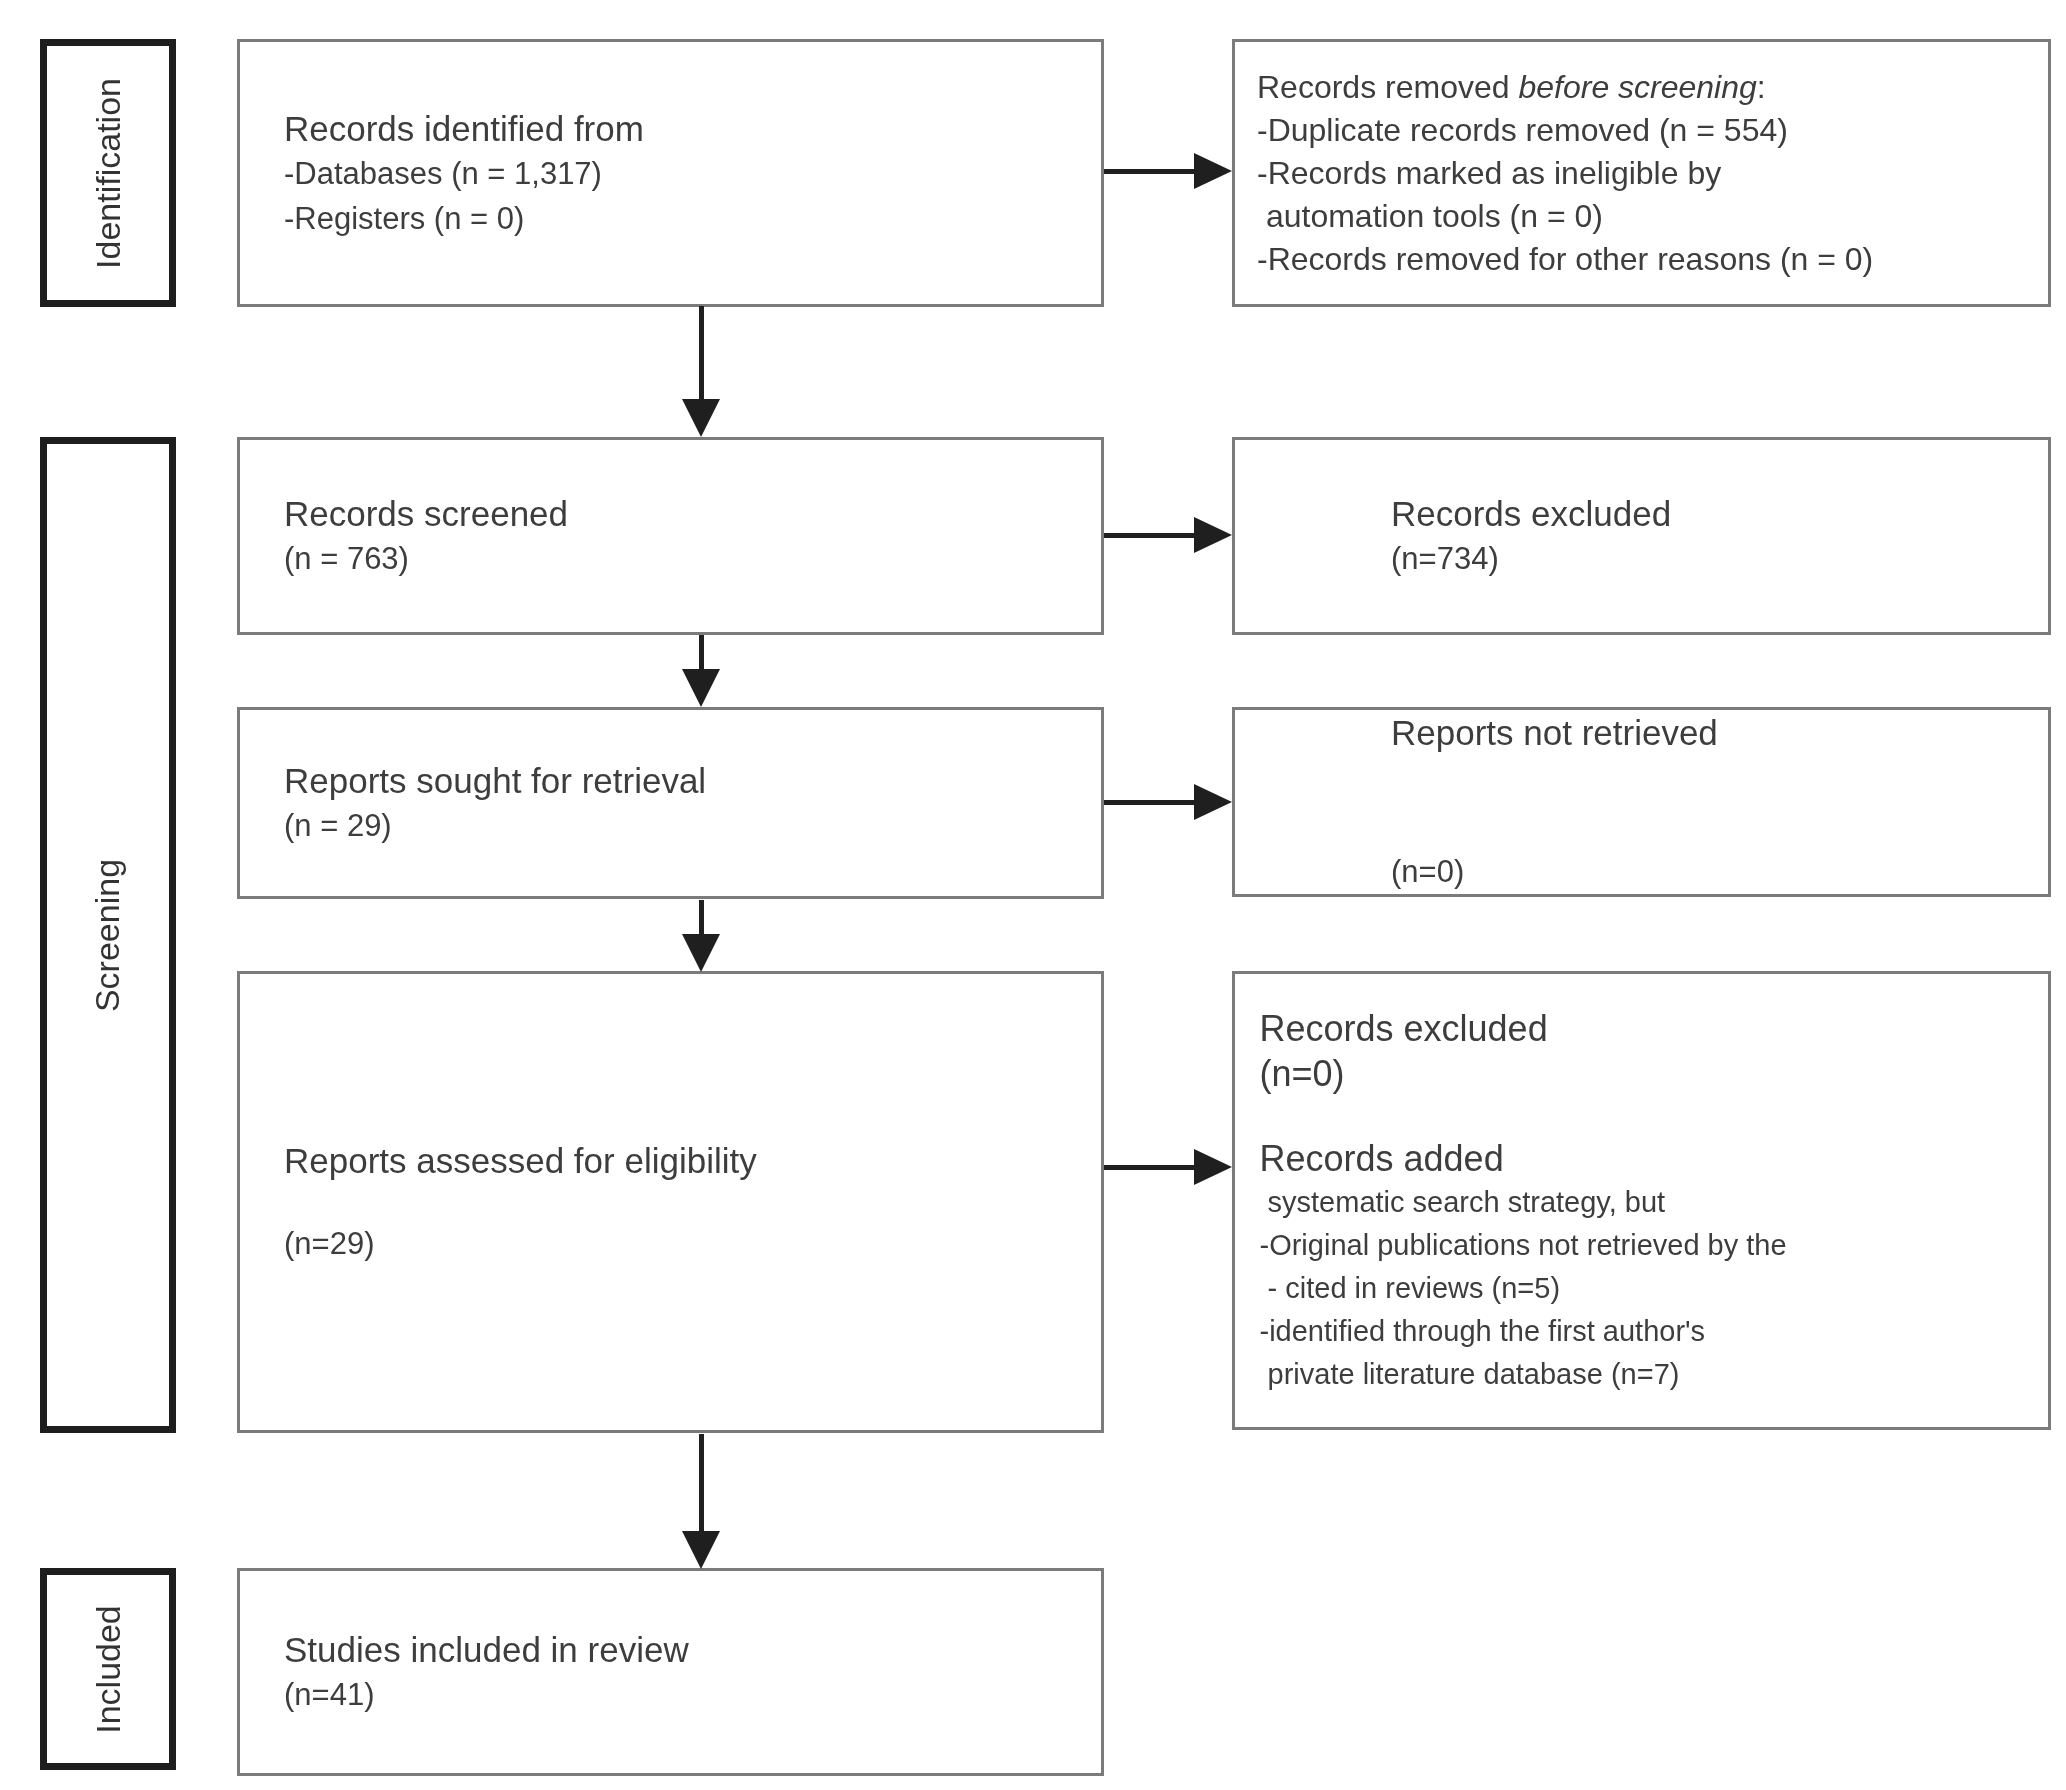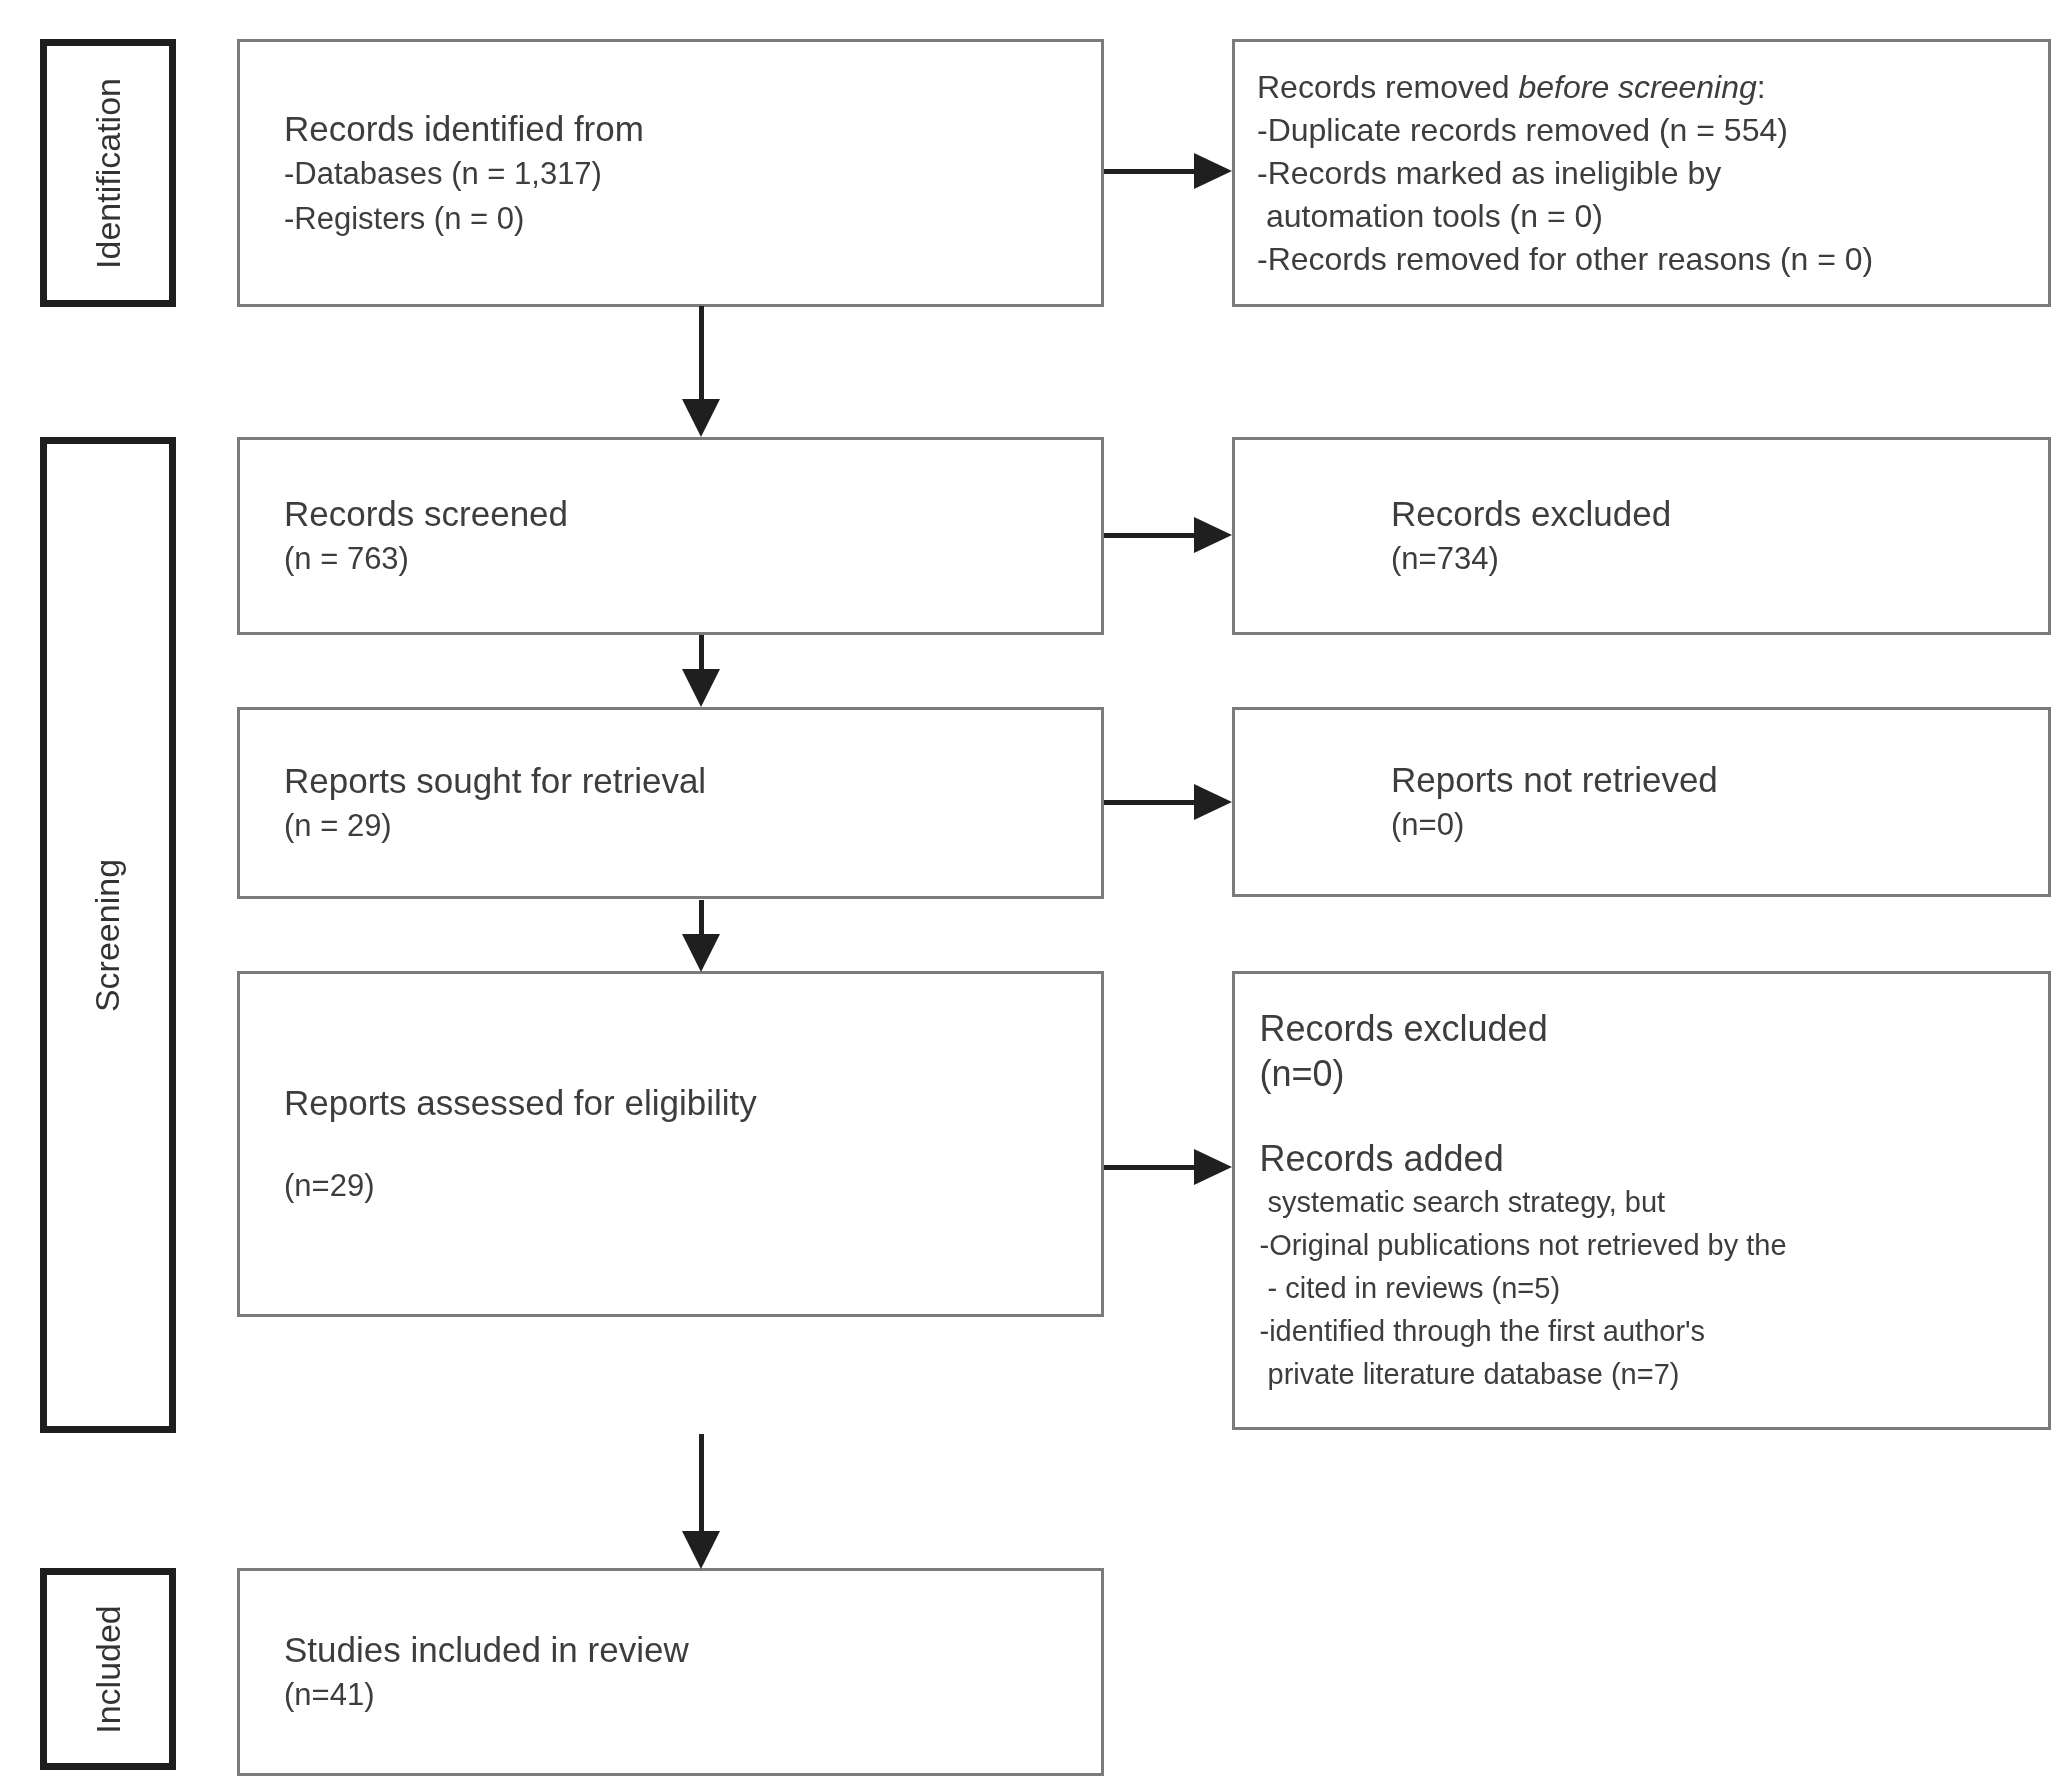--- a/index.html
+++ b/index.html
@@ -118,26 +118,26 @@
   <div class="fbox pad-inset" style="left:1232px; top:437px; width:819px; height:198px;">
     <div class="line t-head">Records excluded</div>
     <div class="line t-sub">(n=734)</div>
   </div>
 
   <div class="fbox pad-main" style="left:237px; top:707px; width:867px; height:192px;">
     <div class="line t-head">Reports sought for retrieval</div>
     <div class="line t-sub">(n = 29)</div>
   </div>
 
-  <div class="fbox pad-inset" style="left:1232px; top:707px; width:819px; height:190px;">
+  <div class="fbox pad-inset" style="left:1232px; top:707px; width:819px; height:190px;justify-content:space-between;">
     <div class="line t-head">Reports not retrieved</div>
     <div class="line t-sub">(n=0)</div>
   </div>
 
-  <div class="fbox pad-main" style="left:237px; top:971px; width:867px; height:346px;gap:38px;">
+  <div class="fbox pad-main" style="left:237px; top:971px; width:867px; height:462px;gap:38px;">
     <div class="line t-head">Reports assessed for eligibility</div>
     <div class="line t-sub">(n=29)</div>
   </div>
 
   <div class="fbox pad-addbox" style="left:1232px; top:971px; width:819px; height:459px;">
     <div class="line t-bighead">Records excluded</div>
     <div class="line t-bighead">(n=0)</div>
     <div class="spacer"></div>
     <div class="line t-bighead">Records added</div>
     <div class="line t-small"> systematic search strategy, but</div>

